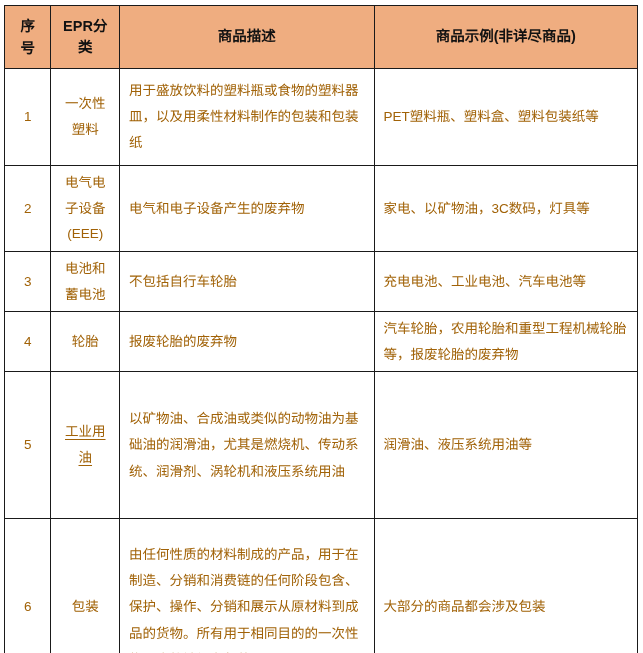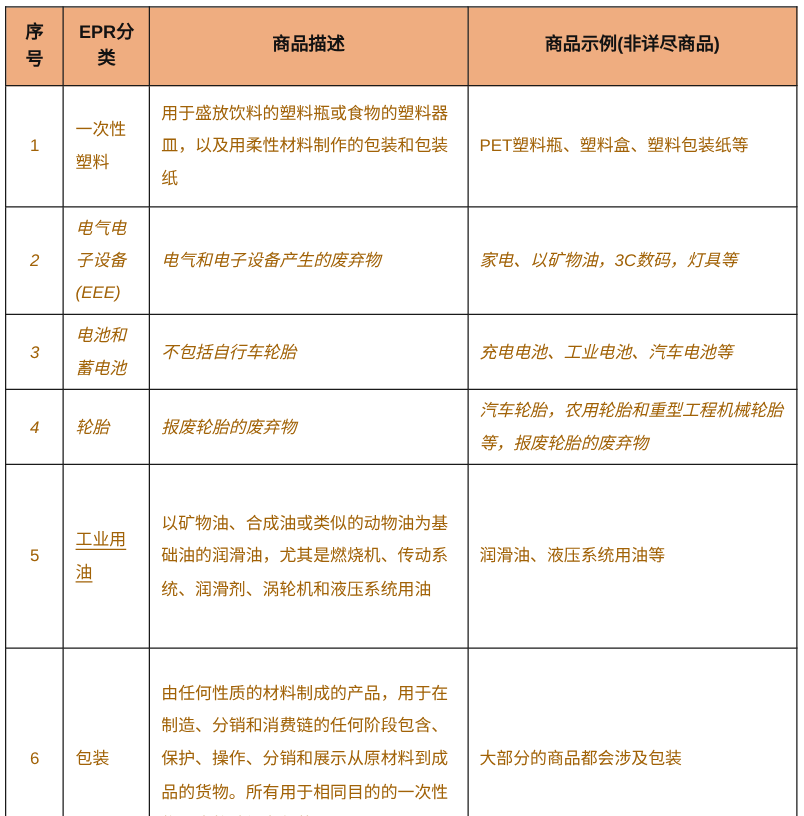--- a/index.html
+++ b/index.html
@@ -65,21 +65,21 @@
     display: block;
     line-height: 1.55;
   }
 
   
   td.col-no {
     text-align: center;
     font-size: 13.5px;
   }
   td.col-cat {
-    text-align: left;
+    text-align: center;
     font-size: 13.5px;
     line-height: 1.9;
   }
   td.col-desc {
     text-align: left;
   }
   td.col-ex {
     text-align: left;
     border-radius: 13px;
   }
@@ -91,21 +91,21 @@
   }
 
   
   tr.r1 td { height: 88px; }
   tr.r2 td { height: 52px; }
   tr.r3 td { height: 32px; }
   tr.r4 td { height: 48px; }
   tr.r5 td { height: 138px; }
   tr.r6 td { height: 168px; }
 
-  tr.r3 td, tr.r4 td, tr.r2 td { line-height: 1.9; font-style: italic; }
+  tr.r3 td, tr.r4 td, tr.r2 td { line-height: 1.9; }
 </style>
 </head>
 <body>
 
 <div class="table-wrap">
   <table class="epr">
     <colgroup>
       <col class="c-desc" style="width:42px">
       <col class="c-no" style="width:62px">
       <col class="c-cat" style="width:230px">

